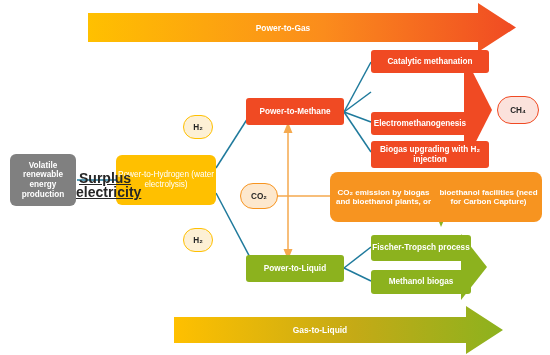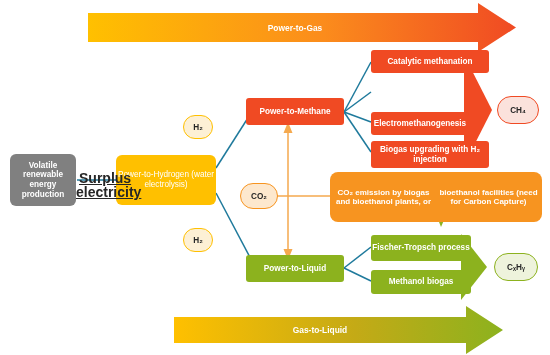--- a/index.html
+++ b/index.html
@@ -172,21 +172,21 @@
 
     <line x1="288" y1="130" x2="288" y2="252" stroke="#F5A94E" stroke-width="1.5"></line>
     <path d="M288,122 L283.5,133 L292.5,133 Z" fill="#F5A94E"></path>
     <path d="M288,260 L283.5,249 L292.5,249 Z" fill="#F5A94E"></path>
 
     <line x1="277" y1="196" x2="330" y2="196" stroke="#F5A94E" stroke-width="1.5"></line>
 
     <path d="M441,227 L437.5,218 L444.5,219 Z" fill="#8CB21E"></path>
   </svg>
 
-  <div class="banner" style="left:92px; top:13px; width:390px; height:29px;padding-left:8px;">
+  <div class="banner" style="left:80px; top:13px; width:390px; height:29px;padding-left:8px;">
     <span>Power-to-Gas</span>
   </div>
 
   <div class="banner" style="left:174px; top:317px; width:292px; height:26px;">
     <span>Gas-to-Liquid</span>
   </div>
 
   <div class="node node-gray" style="left:10px; top:154px; width:66px; height:52px;">
     <span>Volatile renewable energy production</span>
   </div>
@@ -235,17 +235,14 @@
   </div>
 
   <div class="node node-orange-big" style="left:330px; top:172px; width:212px; height:50px;">
     <div>CO₂ emission by biogas and bioethanol plants, or</div>
     <div>bioethanol facilities (need for Carbon Capture)</div>
   </div>
 
   <div class="chip chip-ch4" style="left:497px; top:96px; width:42px; height:28px;">
     <span>CH₄</span>
   </div>
-  <div class="chip chip-cxhy" style="left:494px; top:253px; width:44px; height:28px;">
-    <span>CₓHᵧ</span>
-  </div>
 
 </div>
 
 </body></html>

